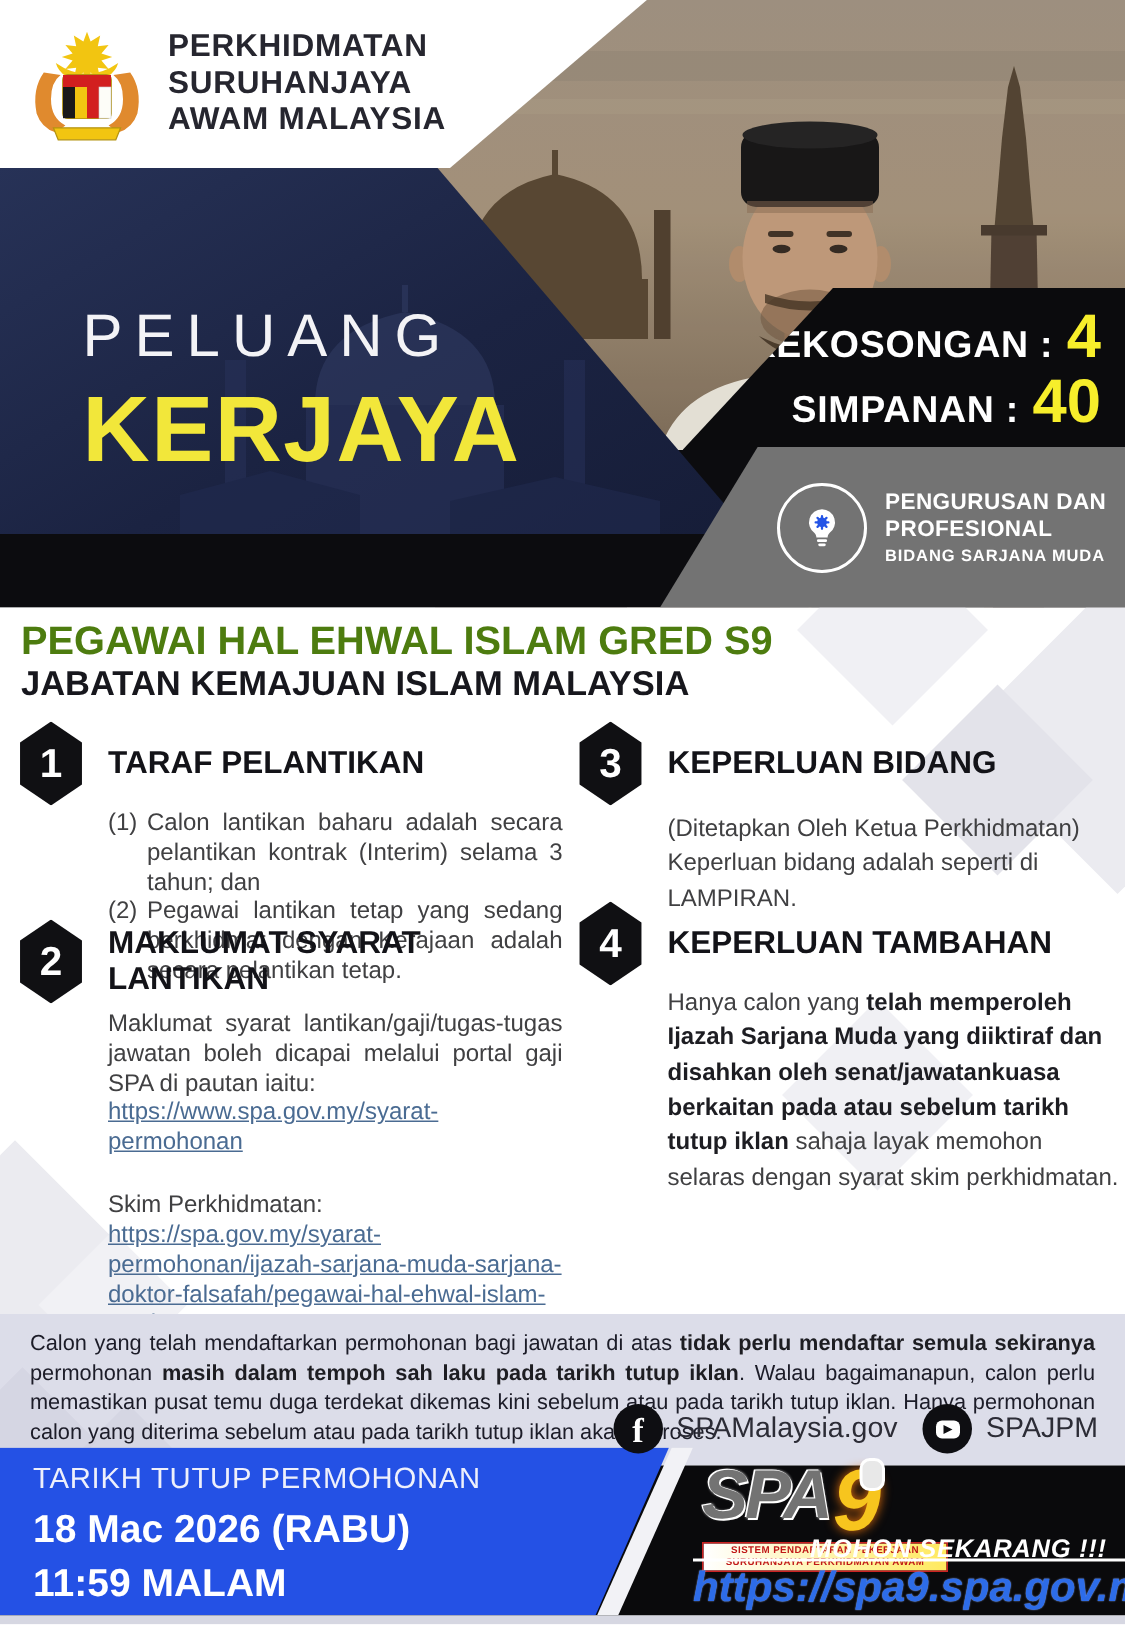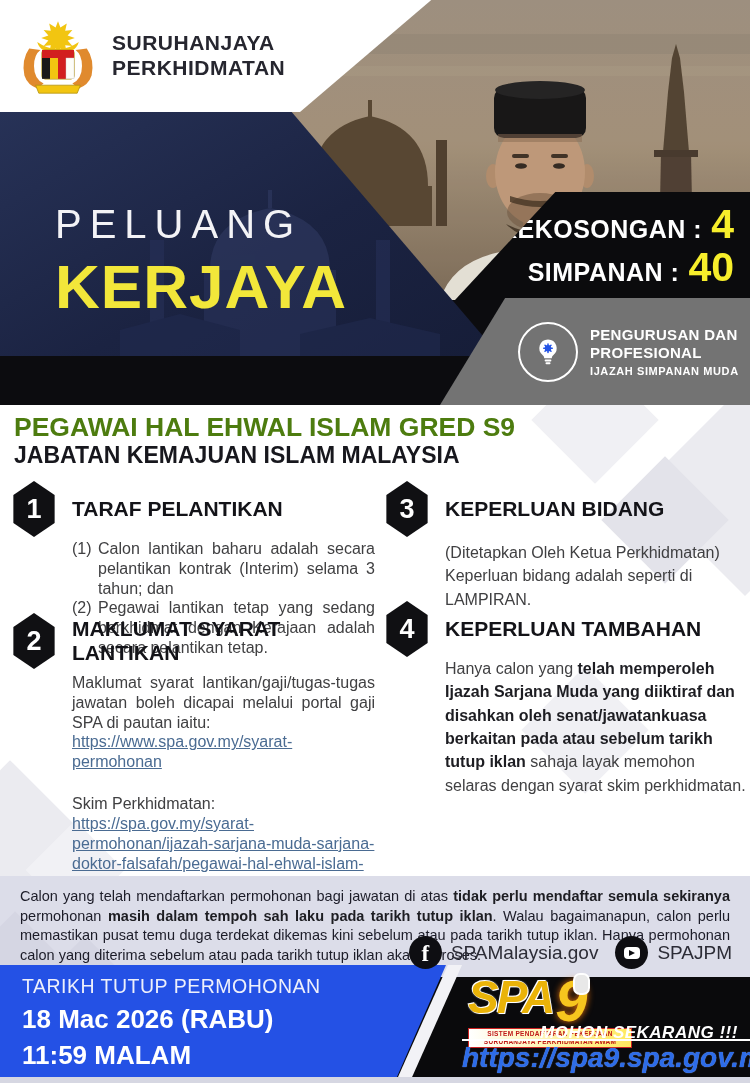--- a/index.html
+++ b/index.html
@@ -72,21 +72,21 @@
   .footer{position:absolute;left:0;top:977px;width:750px;height:100px;background:#0a0a0c;padding-left:24px;}
   .foot-wrap{position:absolute;left:0;top:-12px;width:750px;height:112px;}
   .white-slash{position:absolute;left:398px;top:0;width:64px;height:112px;background:#f2f2f6;
     clip-path:polygon(78% 0,100% 0,22% 100%,0 100%);}
   .blue-box{position:absolute;left:0;top:0;width:446px;height:112px;background:#2451e5;
     clip-path:polygon(0 0,100% 0,89% 100%,0 100%);color:#fff;box-sizing:border-box;padding:10px 0 0 22px;}
   .close-label{font-size:19.5px;font-weight:500;letter-spacing:.5px;color:#eef0fb;}
   .close-date{font-size:26px;font-weight:800;margin-top:6px;}
   .close-time{font-size:26px;font-weight:800;margin-top:5px;}
   .spa9{position:absolute;left:468px;top:2px;}
-  .spa9 .letters{font-size:46px;font-weight:900;font-style:italic;letter-spacing:-2px;color:#eab308;
+  .spa9 .letters{font-size:46px;font-weight:900;font-style:italic;letter-spacing:-2px;color:#737373;
     text-shadow:0 0 2px #fff,1px 1px 0 #fff,-1px -1px 0 #fff;display:inline-block;}
   .spa9 .nine{font-size:58px;font-weight:900;font-style:italic;color:#f7c51e;
     text-shadow:0 0 7px #e8720c;display:inline-block;vertical-align:-8px;margin-left:2px;}
   .mouse{display:inline-block;width:13px;height:18px;border:2px solid #fff;border-radius:7px;background:#e8e8e8;vertical-align:18px;margin-left:-14px;}
   .tagbar{width:158px;margin-top:-6px;background:linear-gradient(90deg,#ffffff,#ffe95e);
     border:1px solid #c22; padding:1px 2px;text-align:center;}
   .tagbar div{font-size:6.5px;font-weight:700;color:#c01818;letter-spacing:.3px;line-height:1.25;white-space:nowrap;}
   .cta{position:absolute;left:540px;top:58px;font-size:17px;font-weight:800;font-style:italic;color:#fff;letter-spacing:.5px;}
   .apply-url{position:absolute;left:462px;top:74px;font-size:28px;font-weight:800;font-style:italic;color:#2d6ce8;
     text-shadow:0 0 1px #9bb8ff;text-decoration:none;border-top:2px solid #fff;padding-top:1px;}
@@ -182,22 +182,23 @@
           <rect x="30" y="40" width="40" height="36" rx="4" fill="#fdfdf8" stroke="#b49310" stroke-width="1.5"></rect>
           <rect x="30" y="40" width="40" height="10" fill="#d21f1f"></rect>
           <rect x="30" y="50" width="10" height="26" fill="#1a1a1a"></rect>
           <rect x="40" y="50" width="10" height="26" fill="#f2c511"></rect>
           <rect x="50" y="50" width="10" height="26" fill="#d21f1f"></rect>
           <rect x="60" y="50" width="10" height="26" fill="#fdfdf8" stroke="#ccc" stroke-width="0.5"></rect>
         </g>
         <path d="M22 84 L78 84 L74 94 L26 94 Z" fill="#f2c511" stroke="#b49310" stroke-width="1"></path>
       </svg>
       <div class="org">
+        <div>PERKHIDMATAN</div>
         <div>SURUHANJAYA</div>
-        <div>PERKHIDMATAN</div>
+        <div>AWAM MALAYSIA</div>
       </div>
     </div>
 
     <div class="ribbon">
       <div class="stat-row">
         <span class="stat-label">KEKOSONGAN :</span>
         <span class="stat-value">4</span>
       </div>
       <div class="stat-row">
         <span class="stat-label">SIMPANAN :</span>
@@ -213,21 +214,21 @@
           <rect x="10" y="20.2" width="4" height="1.5" rx=".75" fill="#fff"></rect>
           <circle cx="12" cy="9" r="2.6" fill="#2454e6"></circle>
           <g stroke="#2454e6" stroke-width="1.2" stroke-linecap="round">
             <path d="M12 5.6v1.2M12 11.2v1.2M8.6 9h1.2M14.2 9h1.2M9.6 6.6l.85.85M13.55 10.55l.85.85M14.4 6.6l-.85.85M10.45 10.55l-.85.85"></path>
           </g>
         </svg>
       </div>
       <div class="badge-text">
         <div class="l1">PENGURUSAN DAN</div>
         <div class="l1">PROFESIONAL</div>
-        <div class="sub">IJAZAH SIMPANAN MUDA</div>
+        <div class="sub">BIDANG SARJANA MUDA</div>
       </div>
     </div>
   </div>
 
   <div class="content">
     <div class="deco" style="right:-70px;top:10px;width:150px;height:150px;"></div>
     <div class="deco" style="right:40px;top:70px;width:90px;height:90px;background:#e3e3ea;"></div>
     <div class="deco" style="right:110px;top:-30px;width:90px;height:90px;background:#f0f0f4;"></div>
     <div class="deco" style="left:540px;top:280px;width:90px;height:90px;background:#f0f0f4;"></div>
     <div class="deco" style="left:-50px;top:380px;width:120px;height:120px;"></div>

